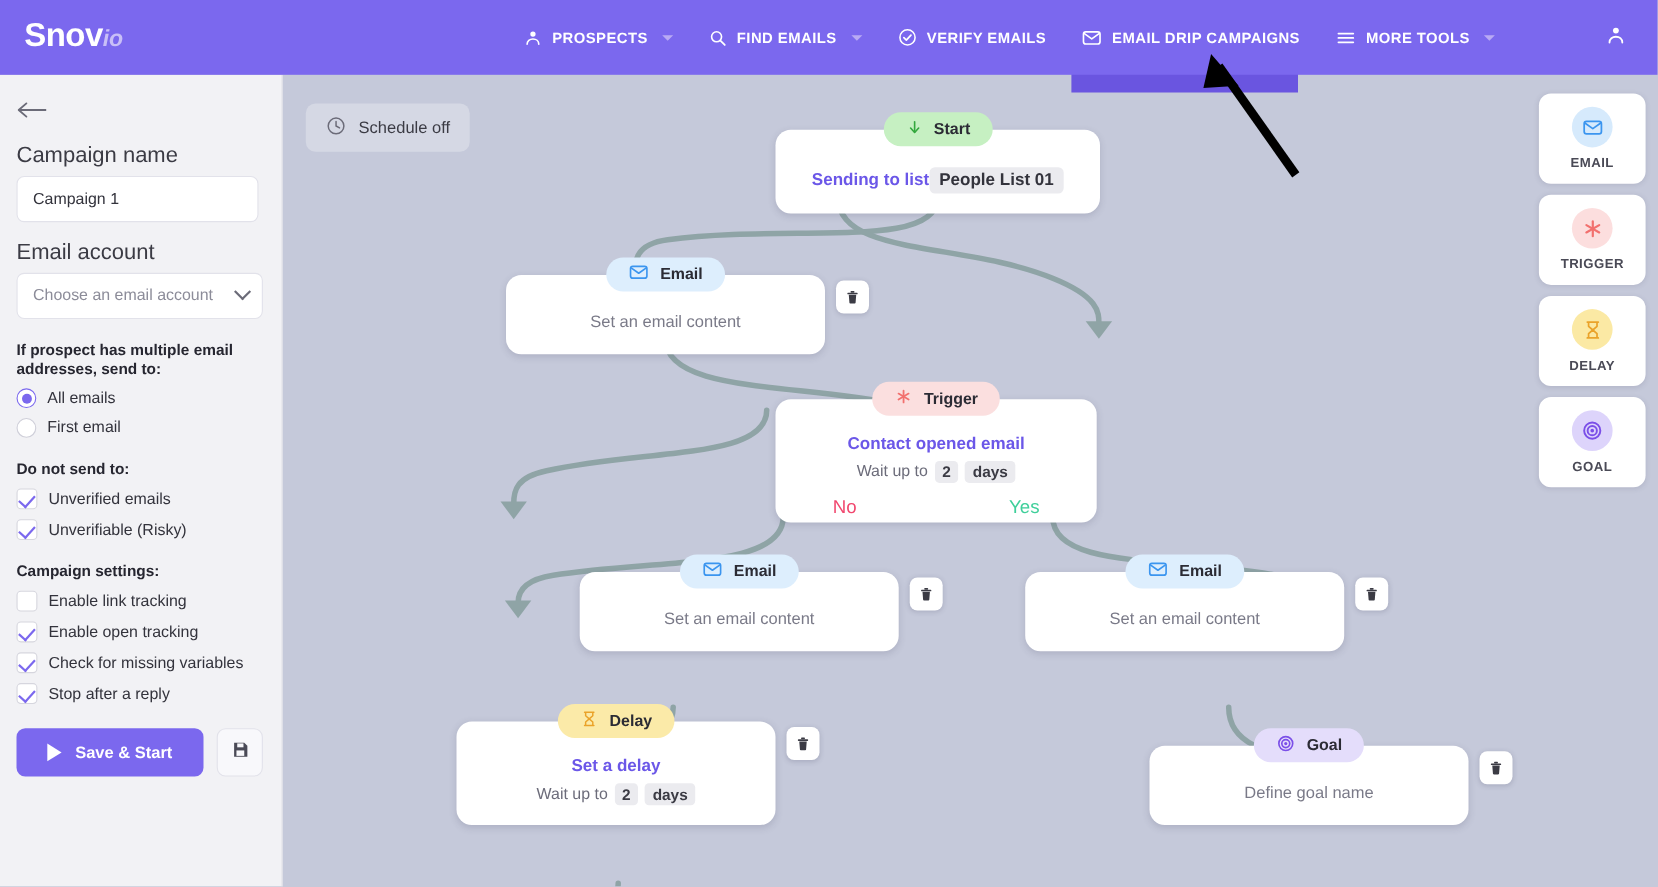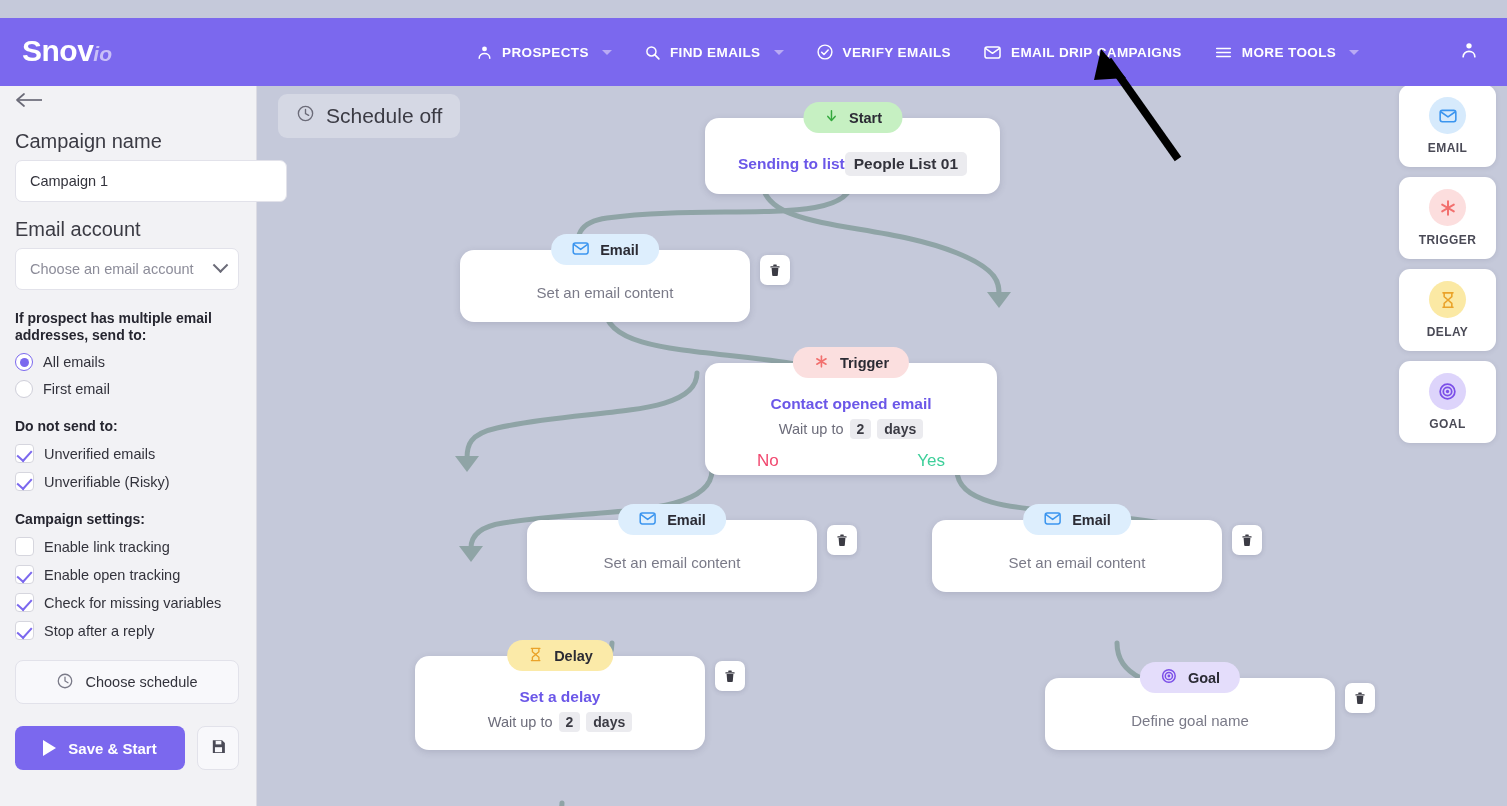--- a/index.html
+++ b/index.html
@@ -7,21 +7,21 @@
   body{
     font-family:"Liberation Sans", sans-serif;
     background:#c5c9da;
     color:#3b3b44;
     -webkit-font-smoothing:antialiased;
   }
   .app{ position:relative; width:1507px; height:806px; }
 
   
   .topnav{
-    position:absolute; top:18px; left:0; width:1507px; height:68px;
+    position:absolute; top:0; left:0; width:1507px; height:68px;
     background:#7b68ee; display:flex; align-items:center; z-index:40;
   }
   .logo{ position:absolute; left:22px; top:16px; font-size:30px; font-weight:bold; color:#fff; letter-spacing:-.5px; }
   .logo .io{ font-size:21px; font-style:italic; font-weight:bold; color:#c9bff7; letter-spacing:0; }
   .navitems{ position:absolute; left:460px; top:0; height:68px; display:flex; align-items:center; gap:0px; }
   .navitem{
     display:flex; align-items:center; gap:9px; color:#fff;
     font-size:13.5px; font-weight:bold; letter-spacing:.4px;
     padding:0 16px; height:68px; cursor:pointer; white-space:nowrap;
   }
@@ -34,21 +34,21 @@
   .avatar-top{ position:absolute; right:28px; top:22px; }
 
   
   .sidebar{
     position:absolute; left:0; top:68px; width:257px; height:738px;
     background:#f2f2f5; border-right:1px solid #dcdce4; padding:0 15px; z-index:20;
   }
   .back-arrow{ margin-top:18px; width:34px; height:28px; display:flex; align-items:center; cursor:pointer; }
   .field-label{ font-size:20px; color:#3b3b44; margin-top:16px; margin-bottom:7px; }
   .text-input{
-    width:272px; height:42px; background:#fff; border:1px solid #e2e2ea; border-radius:7px;
+    width:220px; height:42px; background:#fff; border:1px solid #e2e2ea; border-radius:7px;
     display:flex; align-items:center; padding:0 14px; font-size:14.5px; color:#33333c;
   }
   .select-input{
     width:224px; height:42px; background:#fff; border:1px solid #e2e2ea; border-radius:7px;
     display:flex; align-items:center; justify-content:space-between; padding:0 12px 0 14px;
     font-size:14.5px; color:#8c8c99; cursor:pointer;
   }
   .chev{ width:11px;height:11px;border-right:2px solid #6b6b78;border-bottom:2px solid #6b6b78;transform:rotate(45deg) translate(-3px,-3px); }
   .group-title{ font-size:14px; font-weight:bold; color:#262630; margin-top:20px; line-height:17px; }
   .opt-row{ display:flex; align-items:center; gap:10px; margin-top:9px; }
@@ -70,21 +70,21 @@
     width:170px;height:44px;background:#7b68ee;border-radius:8px;display:flex;align-items:center;justify-content:center;
     gap:12px;color:#fff;font-size:15px;font-weight:bold;cursor:pointer;
   }
   .play{ width:0;height:0;border-top:8px solid transparent;border-bottom:8px solid transparent;border-left:13px solid #fff; }
   .disk-btn{ width:42px;height:44px;background:#f8f8fb;border:1px solid #e2e2ea;border-radius:8px;display:flex;align-items:center;justify-content:center;cursor:pointer; }
 
   
   .canvas{ position:absolute; left:257px; top:68px; width:1250px; height:738px; overflow:hidden; }
   .sched-off{
     position:absolute; left:21px; top:26px; height:44px; background:#d5d8e4; border-radius:9px;
-    display:flex; align-items:center; gap:11px; padding:0 18px; font-size:21px; color:#3b3b44; cursor:pointer;
+    display:flex; align-items:center; gap:11px; padding:0 18px; font-size:15px; color:#3b3b44; cursor:pointer;
   }
   .edges{ position:absolute; left:0; top:0; width:1250px; height:738px; pointer-events:none; }
 
   
   .node{
     position:absolute; background:#fff; border-radius:14px;
     box-shadow:0 2px 7px rgba(60,60,90,.17); z-index:5;
   }
   .node .head{
     position:absolute; top:-16px; left:50%; transform:translateX(-50%);
@@ -251,29 +251,20 @@
     </div>
     <div class="opt-row">
       <span class="cbox on"></span>
       <span class="lbl">Check for missing variables</span>
     </div>
     <div class="opt-row">
       <span class="cbox on"></span>
       <span class="lbl">Stop after a reply</span>
     </div>
 
-    <div class="sched-btn">
-      <span>
-        <svg width="18" height="18" viewBox="0 0 24 24">
-            <circle cx="12" cy="12" r="9" fill="none" stroke="#7a7a88" stroke-width="1.7"></circle>
-            <path d="M12 6.8V12l4 2.3" fill="none" stroke="#7a7a88" stroke-width="1.7" stroke-linecap="round"></path>
-          </svg>
-      </span>
-      <span>Choose schedule</span>
-    </div>
 
     <div class="bottom-row">
       <div class="save-btn">
         <span class="play"></span>
         <span>Save &amp; Start</span>
       </div>
       <div class="disk-btn">
         <span>
           <svg width="17" height="17" viewBox="0 0 24 24" fill="#4a4a56">
               <path d="M4 3h13l4 4v14H4z"></path>

